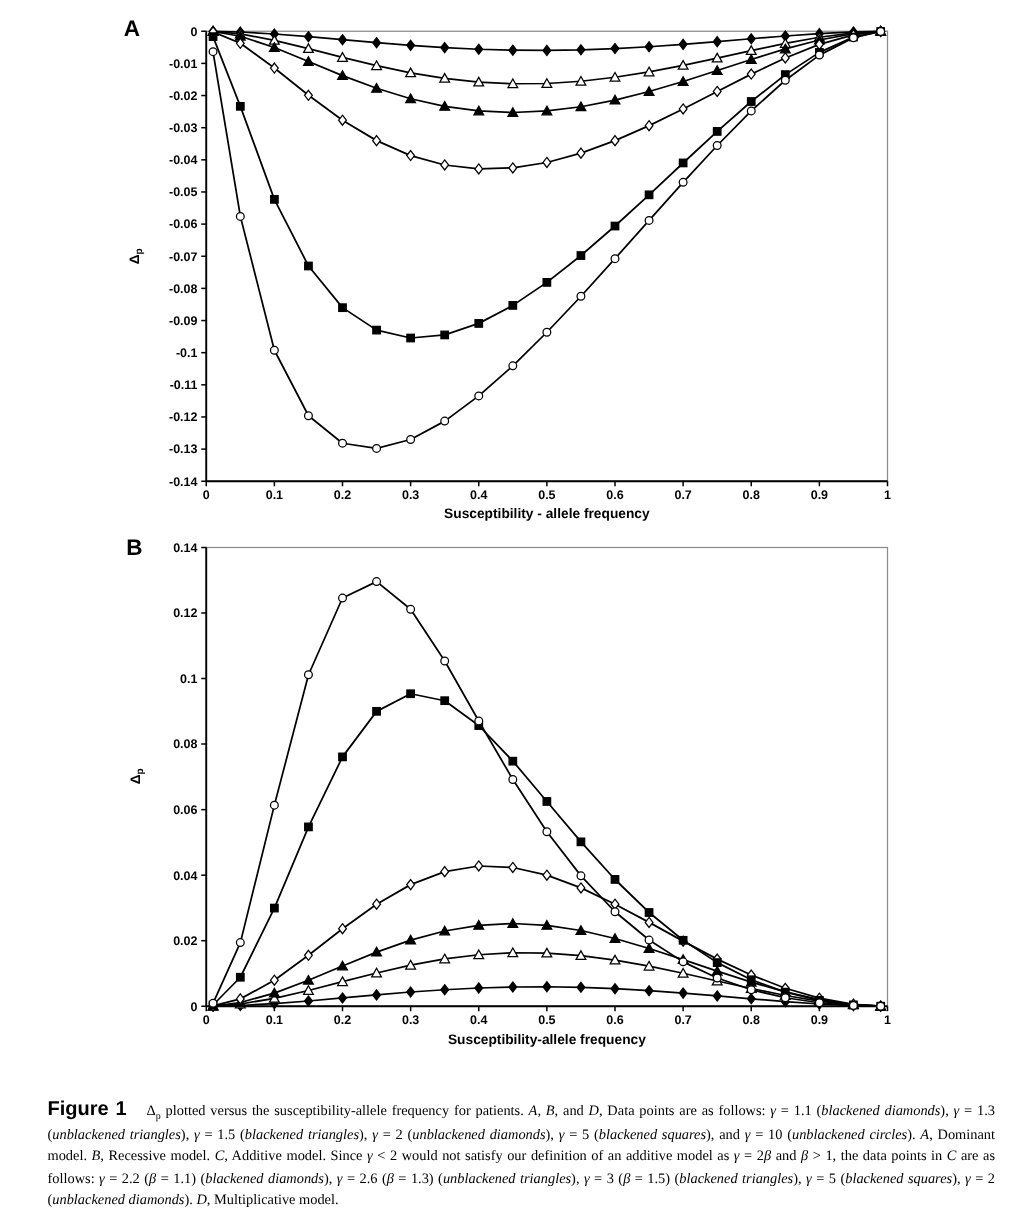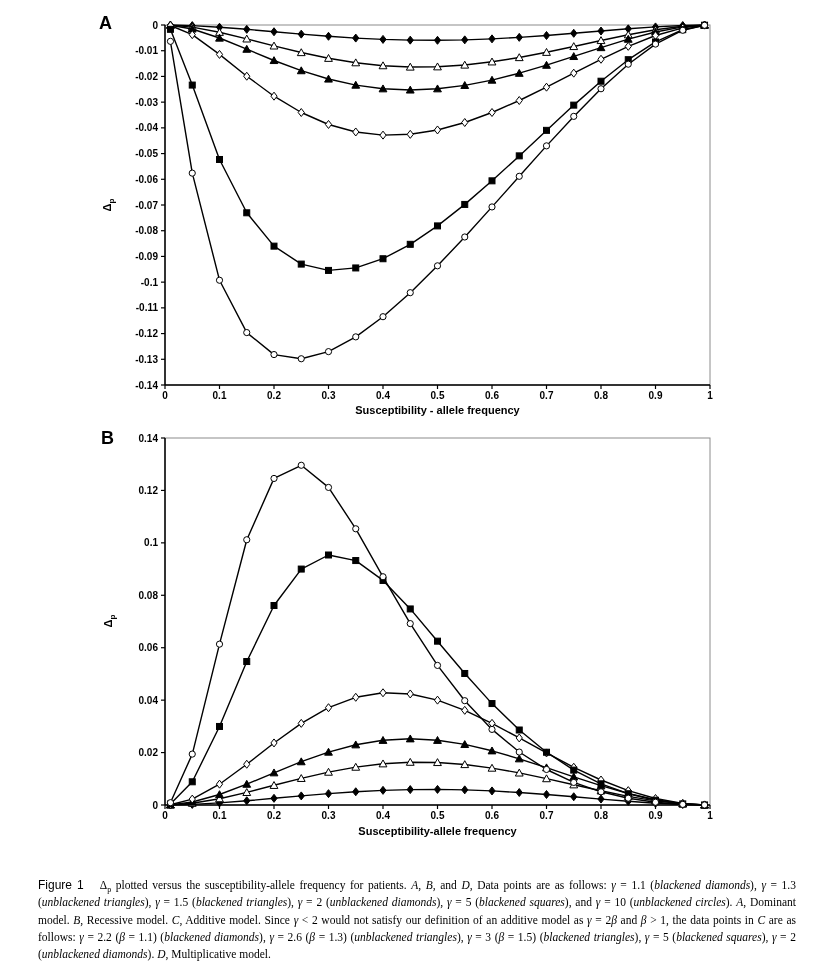--- a/index.html
+++ b/index.html
@@ -5,22 +5,22 @@
   html,body{margin:0;padding:0;background:#fff;}
   .page{position:relative;width:824px;height:976px;background:#fff;overflow:hidden;
         font-family:"Liberation Sans",sans-serif;color:#000;}
   .panel-label{position:absolute;font-family:"Liberation Sans",sans-serif;
         font-weight:bold;font-size:18px;color:#000;}
   svg{position:absolute;left:0;}
   svg text{font-family:"Liberation Sans",sans-serif;fill:#000;}
   .caption{position:absolute;left:38px;top:876px;width:758px;
         font-family:"Liberation Serif",serif;font-size:11.5px;line-height:1.5;
         text-align:justify;color:#000;}
-  .caption .fig-label{font-family:"Liberation Sans",sans-serif;font-weight:normal;
-        font-size:12px;padding-right:16px;}
+  .caption .fig-label{font-family:"Liberation Sans",sans-serif;font-weight:bold;
+        font-size:16px;padding-right:16px;}
   .caption i{font-style:italic;}
   .caption sub{font-size:8px;line-height:0;}
 </style>
 </head>
 <body>
 
 <div class="page">
 
   <div class="panel-label" style="left:99px;top:13px;">A</div>
   <svg id="svgA" width="824" height="425" style="top:0;">

